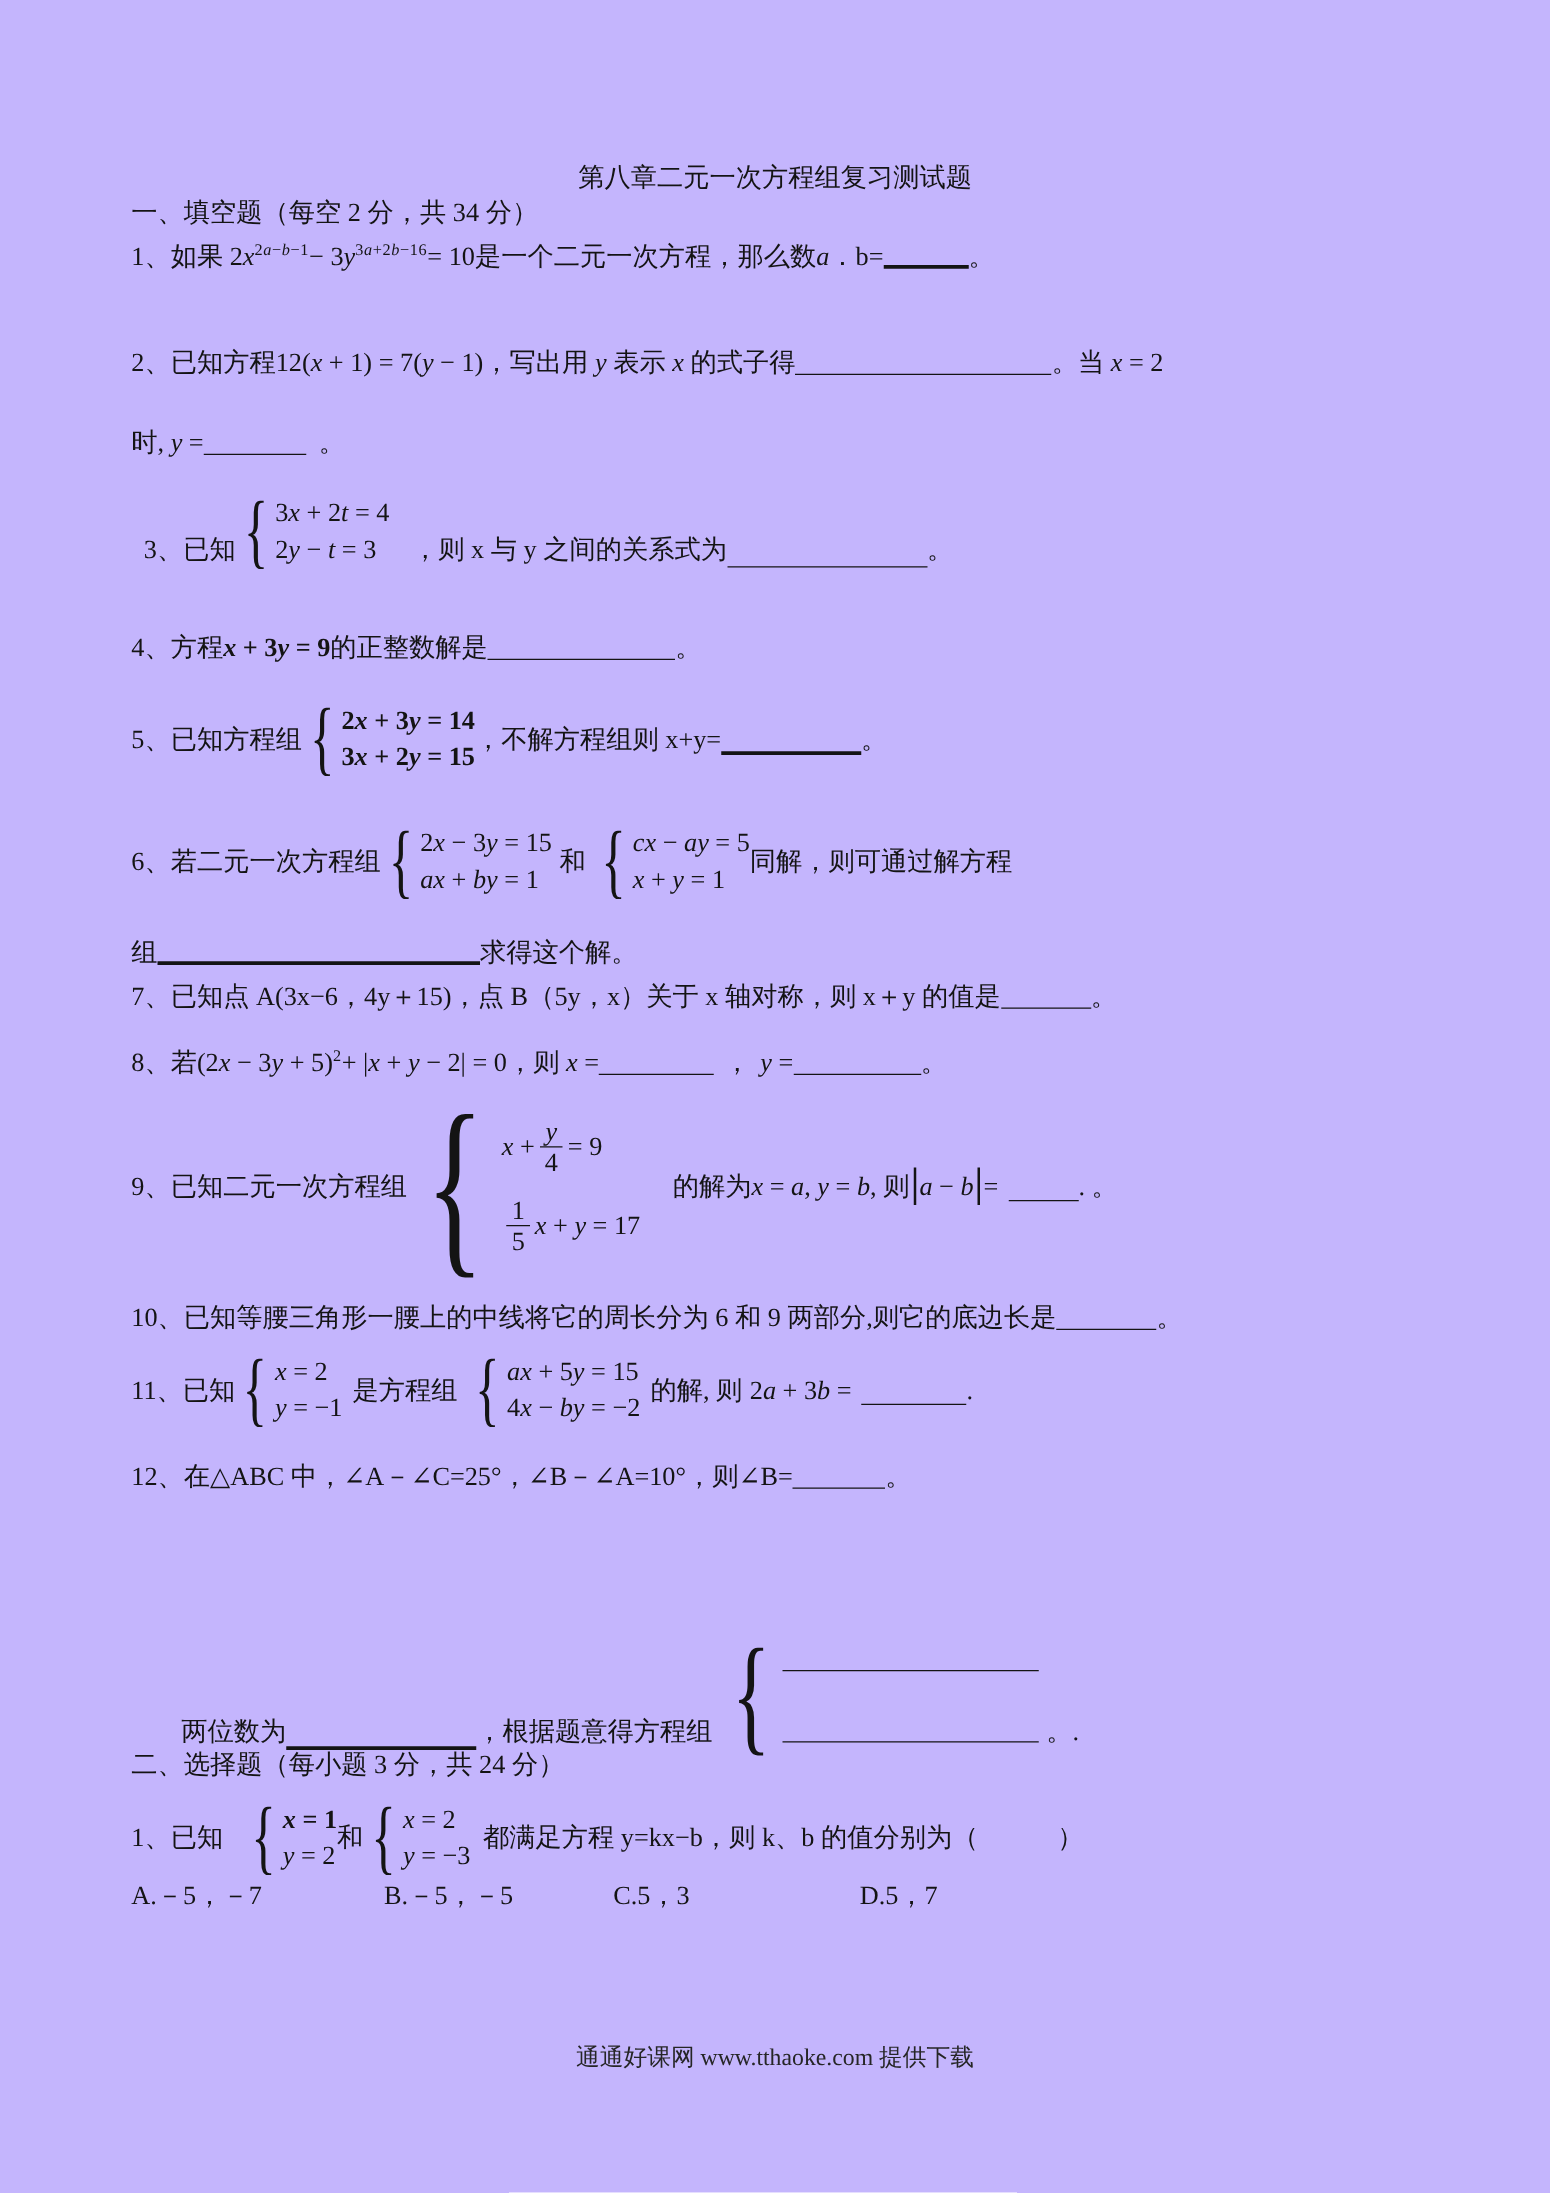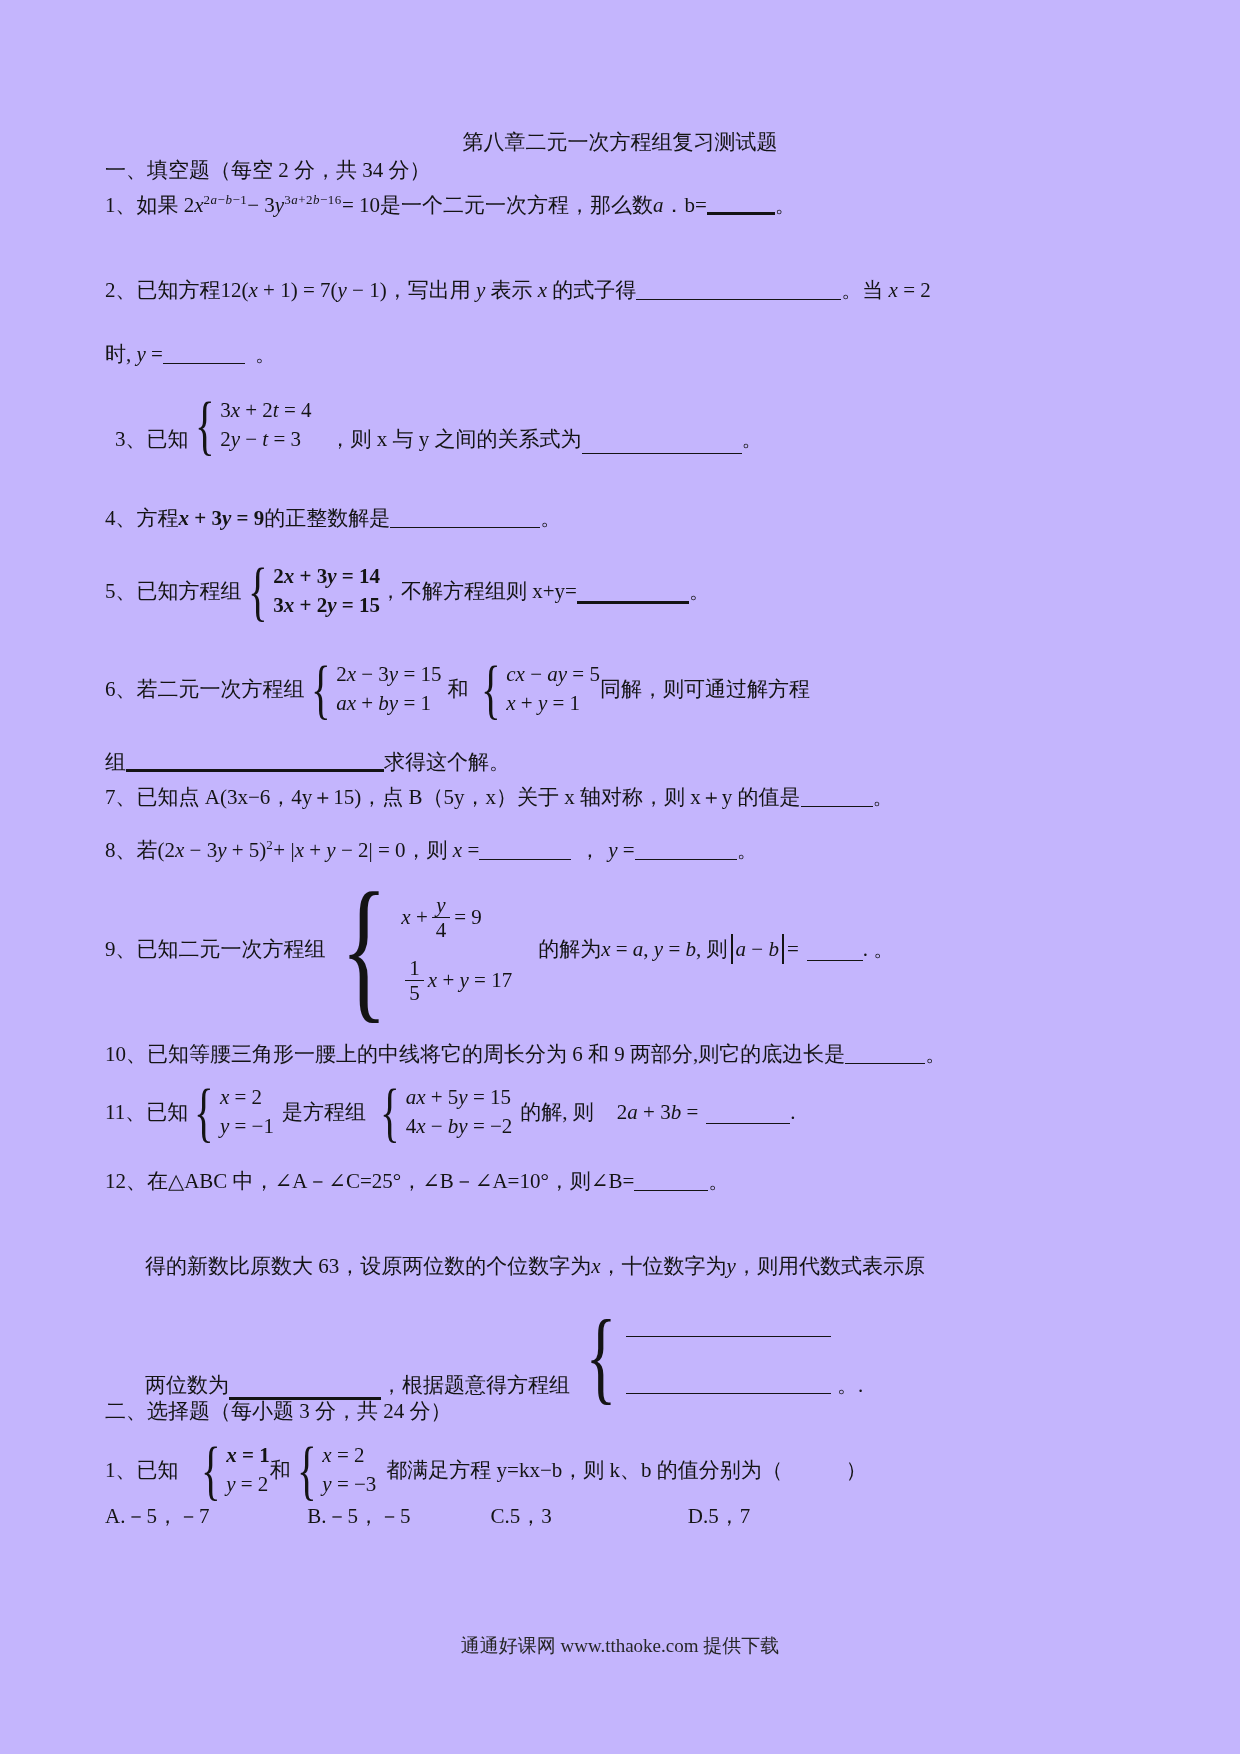--- a/index.html
+++ b/index.html
@@ -169,33 +169,30 @@
     </span>
     <span style="margin:0 8px;">是方程组</span>
     <span class="sys">
       <span class="brace b2">{</span>
       <span class="rows">
         <span class="r math"><i>ax</i> + 5<i>y</i> = 15</span>
         <span class="r math">4<i>x</i> − <i>by</i> = −2</span>
       </span>
     </span>
     <span style="margin-left:8px;">的解, 则</span>
-    <span class="math" style="margin-left:23px;">2<i>a</i> + 3<i>b</i> =</span>
+    <span class="math" style="margin-left:6px;">2<i>a</i> + 3<i>b</i> =</span>
     <span class="bl" style="width:84px;margin-left:8px;"></span>
     <span>.</span>
   </div>
 
   <div class="abs nowrap" style="top:1167px;">
     <span>12、在△ABC 中，∠A－∠C=25°，∠B－∠A=10°，则∠B=</span><span class="bl" style="width:74px;"></span><span>。</span>
   </div>
 
 
-  <div class="abs nowrap" style="top:1252px;left:145px;">
-    <span>得的新数比原数大 63，设原两位数的个位数字为</span><span class="math"><i>x</i></span><span>，十位数字为</span><span class="math"><i>y</i></span><span>，则用代数式表示原</span>
-  </div>
 
   <div class="abs row bottom nowrap" style="top:1312px;left:145px;">
     <span style="line-height:29px;">两位数为</span>
     <span class="bl thick" style="width:152px;"></span>
     <span style="line-height:29px;">，根据题意得方程组</span>
     <span class="sys" style="margin-left:6px;">
       <span class="brace b13">{</span>
       <span class="rows" style="gap:28px;">
         <span class="r"><span class="bl" style="width:205px;"></span></span>
         <span class="r"><span class="bl" style="width:205px;"></span></span>

